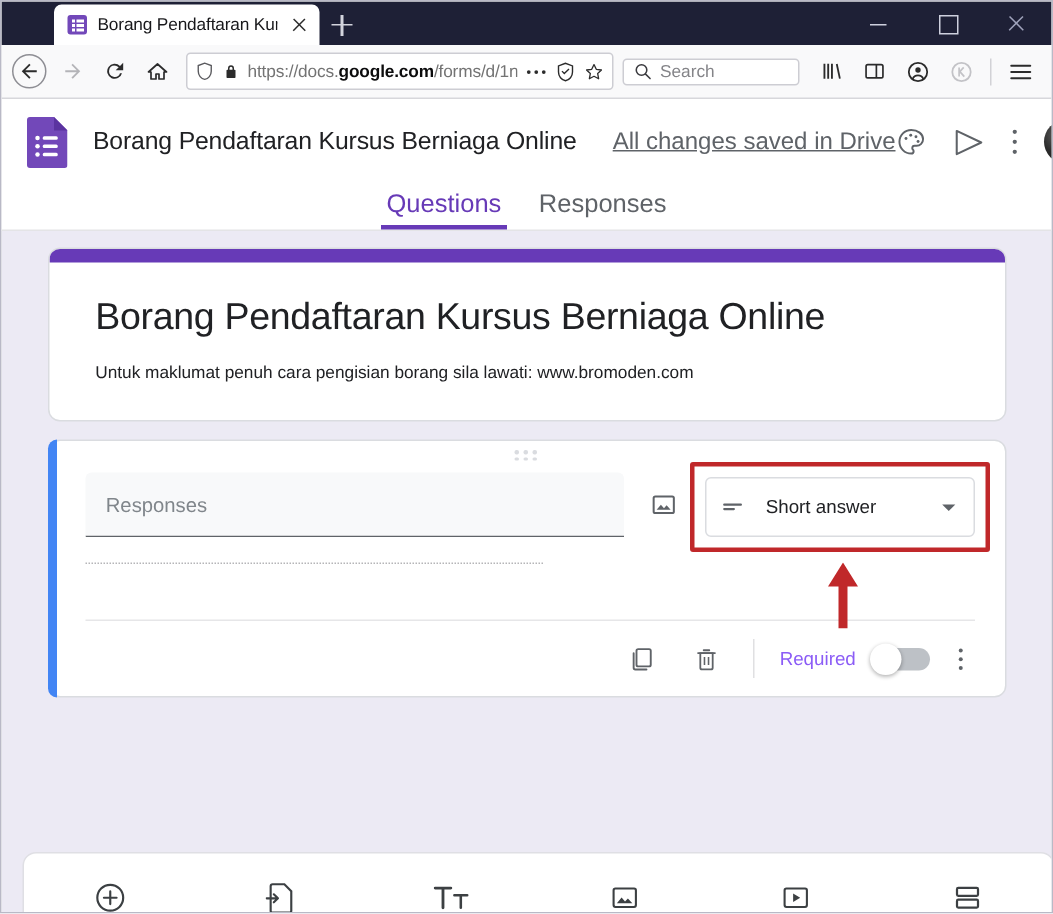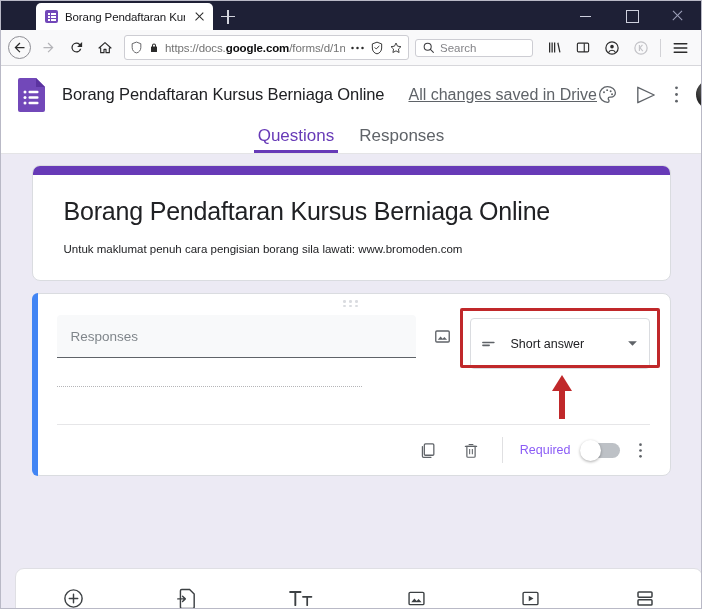--- a/index.html
+++ b/index.html
@@ -349,21 +349,21 @@
     display:flex; align-items:center; justify-content:center;
     flex: 0 0 auto;
   }
   .q-type-wrap {
     position: relative;
     margin: 3px 0 0 14px;
     flex: 0 0 auto;
   }
   .q-type {
     width: 180px;
-    height: 51px;
+    height: 40px;
     border: 1px solid #dadce0;
     border-radius: 4px;
     display: flex;
     align-items: center;
     padding: 0 11px;
     gap: 12px;
     background: #fff;
   }
   .q-type-label { font-size: 12.5px; color: #202124; flex: 1; }
   .redbox {

